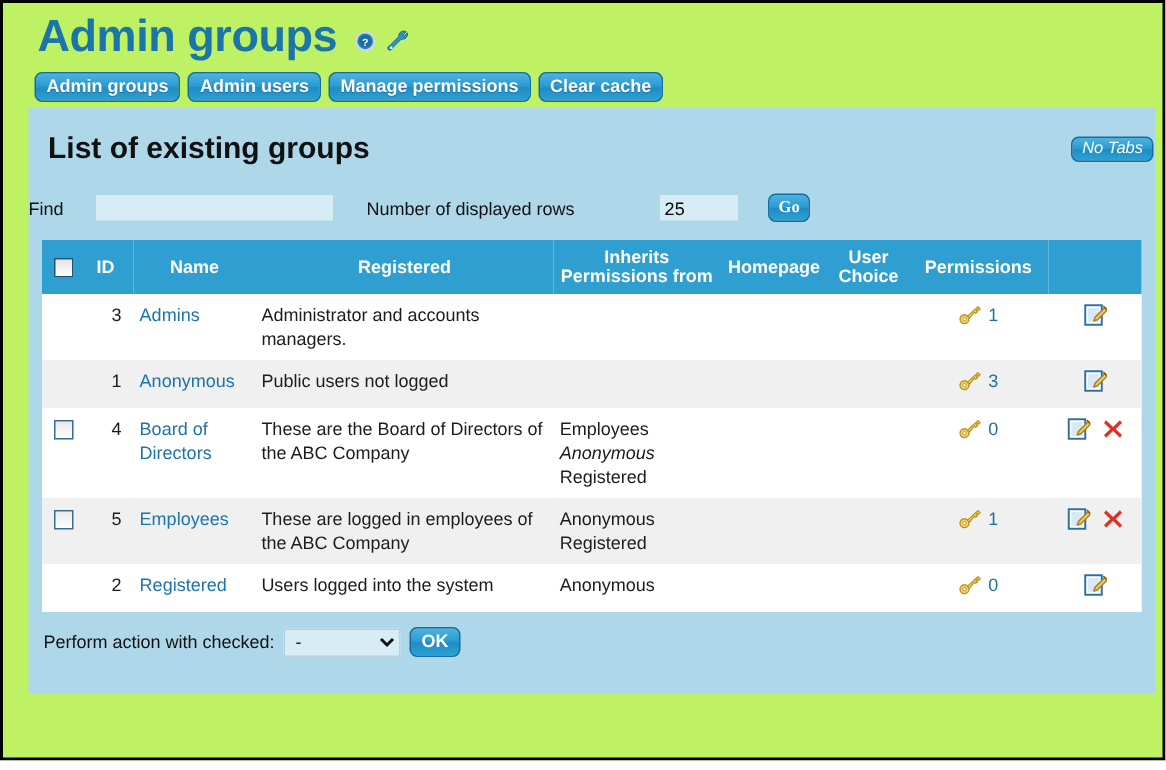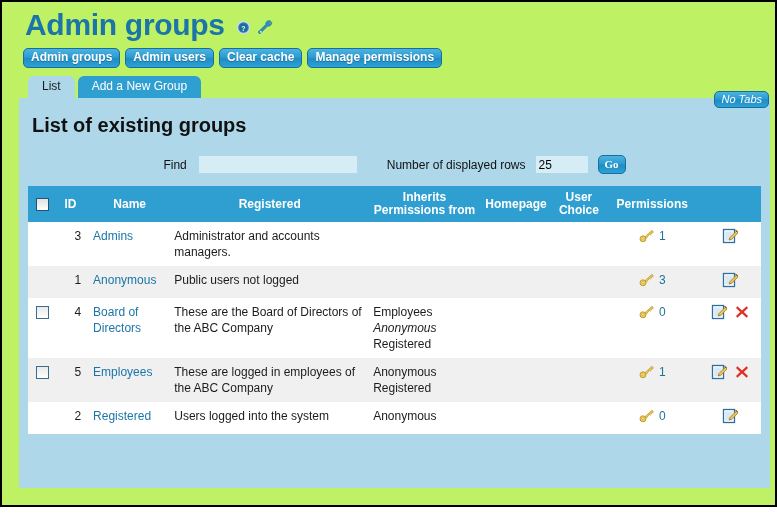--- a/index.html
+++ b/index.html
@@ -136,49 +136,49 @@
     font-weight: bold;
     color: #111111;
     padding: 6px 0 6px 13px;
     line-height: 27px;
   }
 
   
   .find-bar {
     display: flex;
     align-items: center;
-    gap: 10px;
+    gap: 20px;
     padding: 10px 0 12px 0;
-    justify-content: center;
     font-size: 12px;
     color: #111111;
   }
   .find-label { margin-right: 2px; }
   .find-input {
     width: 152px;
     height: 15px;
     background: #d6edf6;
     border: none;
     outline: none;
     font-family: "Liberation Sans", sans-serif;
     font-size: 12px;
     padding: 1px 3px;
     box-sizing: content-box;
   }
-  .rows-label { margin-left: 20px; }
+  .rows-label { margin-left: 2px; }
   .rows-input {
     width: 46px;
     height: 15px;
     background: #d6edf6;
     border: none;
     outline: none;
     font-family: "Liberation Sans", sans-serif;
     font-size: 12px;
     padding: 1px 3px;
     box-sizing: content-box;
+    margin-left: 37px;
   }
   .go-btn {
     font-family: Liberation Serif, serif;
     font-size: 11px;
     font-weight: bold;
     color: #ffffff;
     background: linear-gradient(to bottom, #4cb3e0 0%, #2a9ad1 48%, #1f8cc4 52%, #2ba2d6 100%);
     border: 1px solid #176d9c;
     border-radius: 5px;
     padding: 2px 6px 3px 6px;
@@ -322,28 +322,24 @@
           <path d="M13.6 1.2 L11.4 3.4 L12.2 4.2 L14.4 2.0 A3.6 3.6 0 0 1 11.0 6.6 L10.2 6.4 L3.4 13.2 A1.5 1.5 0 1 1 1.6 11.4 L8.4 4.6 L8.2 3.8 A3.6 3.6 0 0 1 13.6 1.2 Z" fill="#2e8fc4" stroke="#1b6e99" stroke-width="0.7"></path>
           <circle cx="2.9" cy="12.6" r="0.9" fill="#ffffff"></circle>
         </svg>
       </span>
     </div>
   </div>
 
   <div class="button-bar">
     <a class="btn">Admin groups</a>
     <a class="btn">Admin users</a>
+    <a class="btn">Manage permissions</a>
     <a class="btn">Clear cache</a>
-    <a class="btn">Manage permissions</a>
   </div>
 
-  <div class="tab-bar">
-    <div class="tab active">List</div>
-    <div class="tab inactive">Add a New Group</div>
-  </div>
   <div class="no-tabs-wrap">
     <span class="no-tabs">No Tabs</span>
   </div>
 
   <div class="content">
 
     <div class="section-title">List of existing groups</div>
 
     <div class="find-bar">
       <span class="find-label">Find</span>
@@ -532,15 +528,22 @@
                       <path d="M14.6 3.0 L8.0 9.6 L7.2 12.0 L9.6 11.2 L16.0 4.8 Z" fill="#f3cf5e" stroke="#a8812a" stroke-width="1" stroke-linejoin="round"></path>
                       <path d="M13.5 2.0 L15.7 4.2" stroke="#7f6220" stroke-width="1.1"></path>
                     </svg>
                   </span>
                 </span></td>
             </tr>
           </tbody>
       </table>
     </div>
 
+    <div class="action-bar">
+      <span>Perform action with checked:</span>
+      <select class="action-select">
+        <option>-</option>
+      </select>
+      <button class="ok-btn">OK</button>
+    </div>
 
   </div>
 </div>
 
 </body></html>

